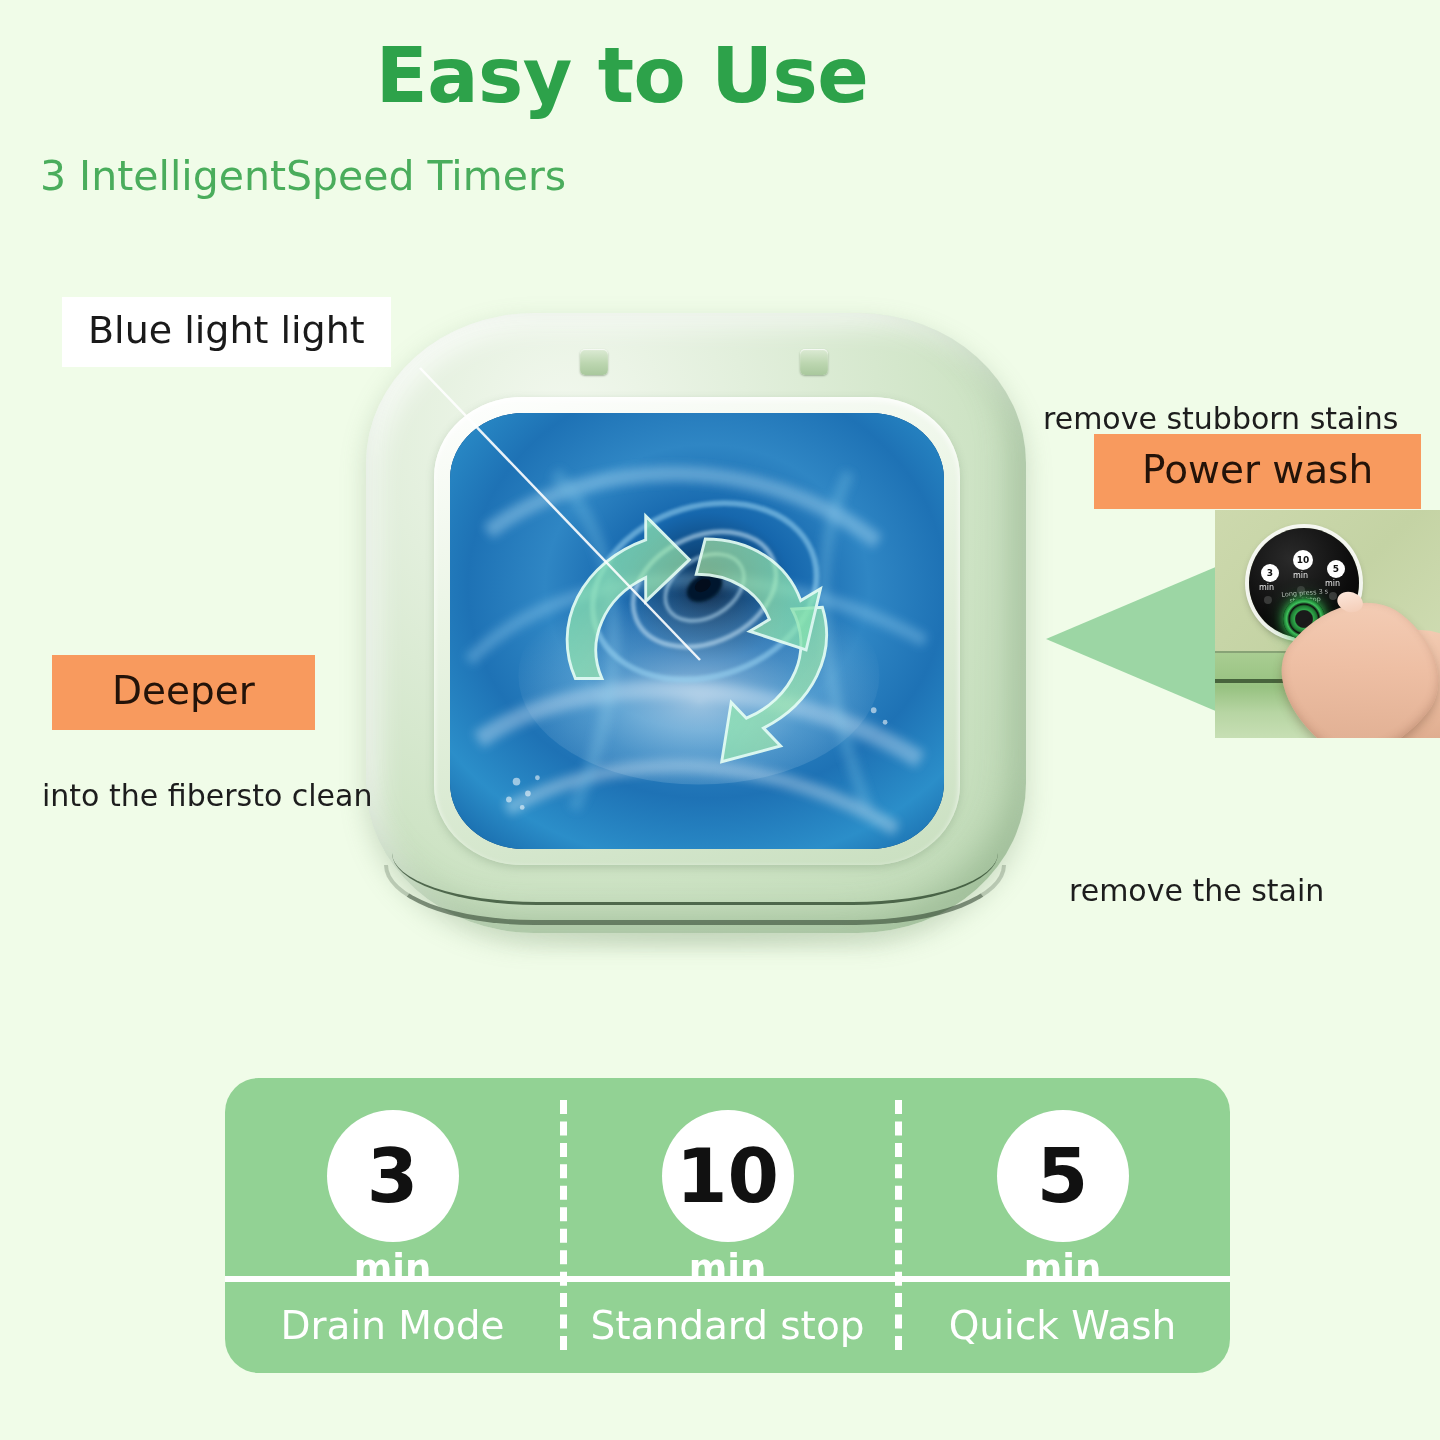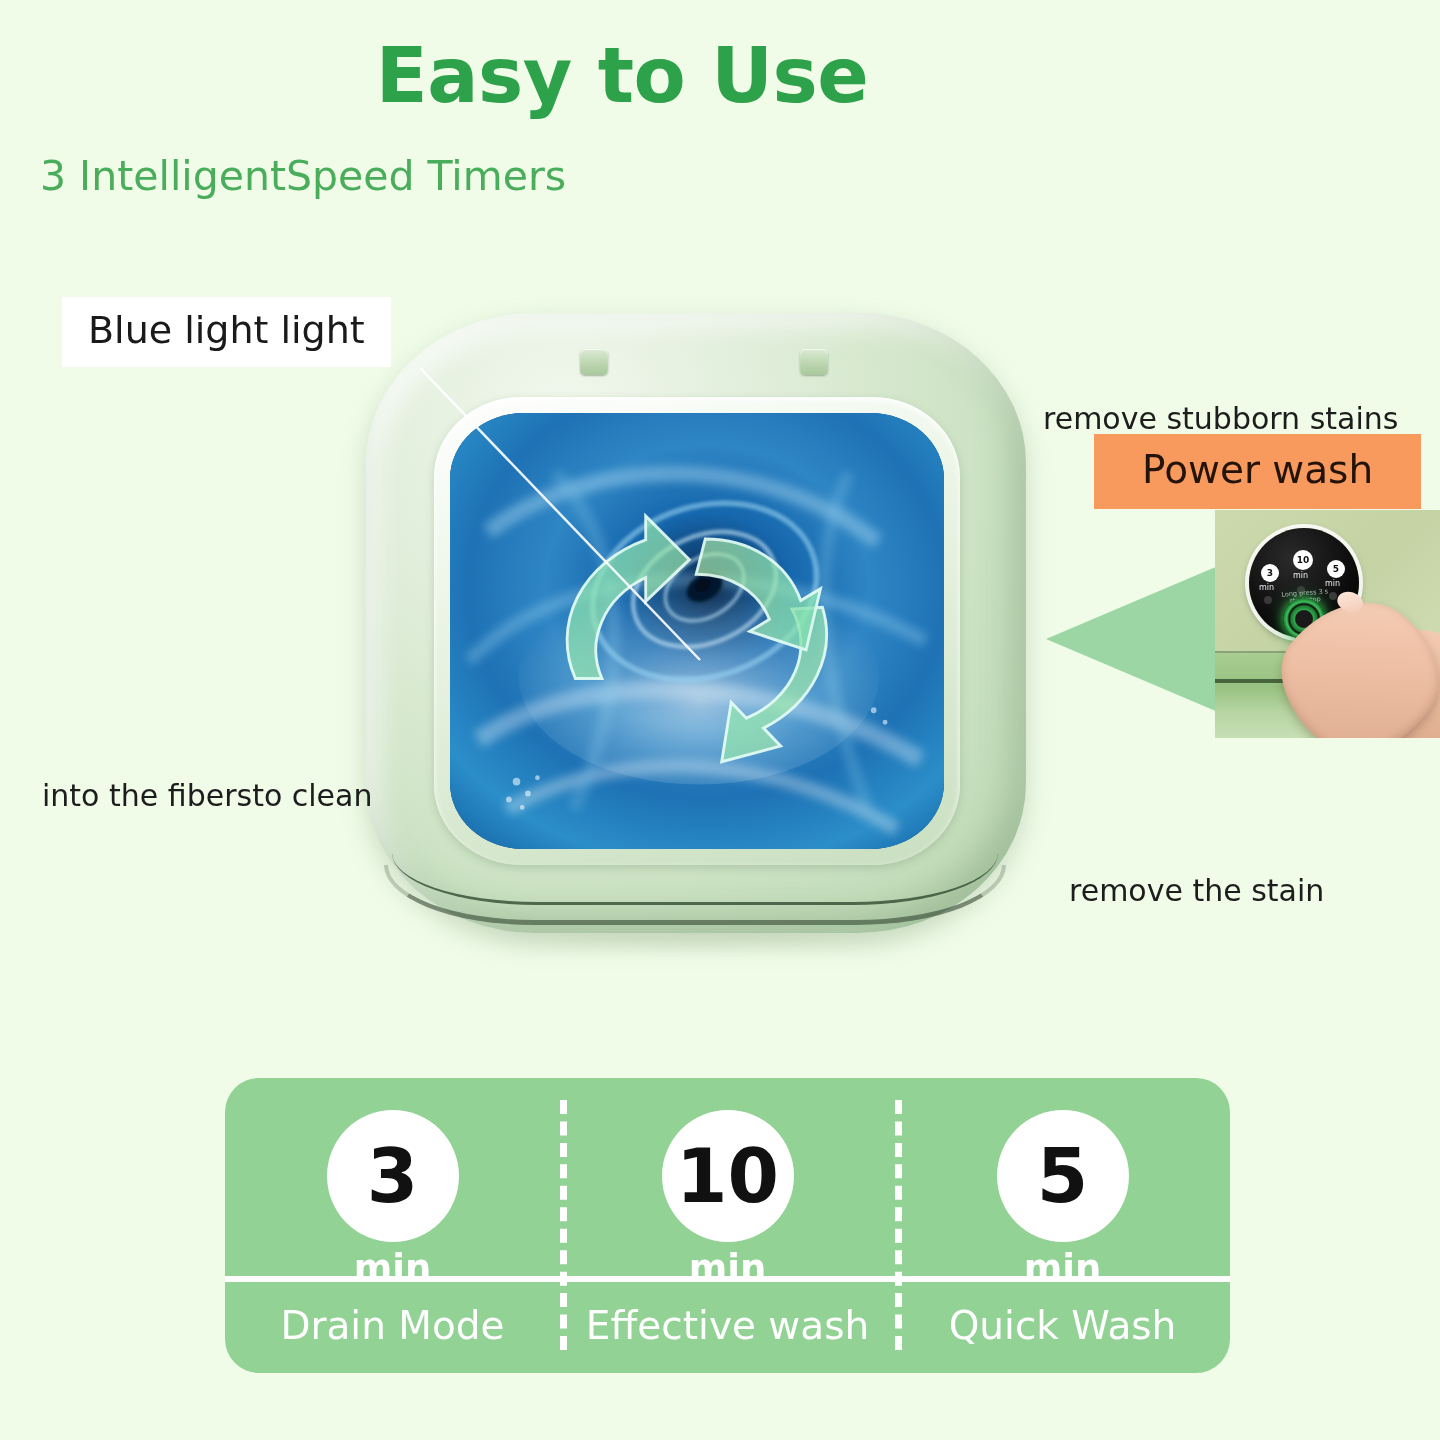--- a/index.html
+++ b/index.html
@@ -307,20 +307,21 @@
   <svg class="leader-line">
     <line x1="420" y1="368" x2="700" y2="660" stroke="#ffffff" stroke-width="2.5" opacity="0.9"></line>
   </svg>
 
   <svg class="wedge" viewBox="0 0 172 146">
     <polygon points="0,73 172,0 172,146" fill="#8fd09a" opacity="0.88"></polygon>
   </svg>
 
   <div class="label-white">Blue light light</div>
 
+  <div class="chip chip-deeper">Deeper</div>
   <div class="cap cap-deeper">into the fibersto clean</div>
 
   <div class="cap cap-power">remove stubborn stains</div>
   <div class="chip chip-power">Power wash</div>
 
   <div class="cap cap-effective">remove the stain</div>
 
   <div class="inset">
     <div class="machine-face"></div>
     <div class="machine-lid"></div>
@@ -351,21 +352,21 @@
           <span>3</span>
         </div>
         <div class="minlbl">min</div>
         <div class="modelbl">Drain Mode</div>
       </div>
       <div class="col">
         <div class="bubble">
           <span>10</span>
         </div>
         <div class="minlbl">min</div>
-        <div class="modelbl">Effective wash</div>
+        <div class="modelbl">Standard stop</div>
       </div>
       <div class="col">
         <div class="bubble">
           <span>5</span>
         </div>
         <div class="minlbl">min</div>
         <div class="modelbl">Quick Wash</div>
       </div>
     </div>
     <div class="hline"></div>

